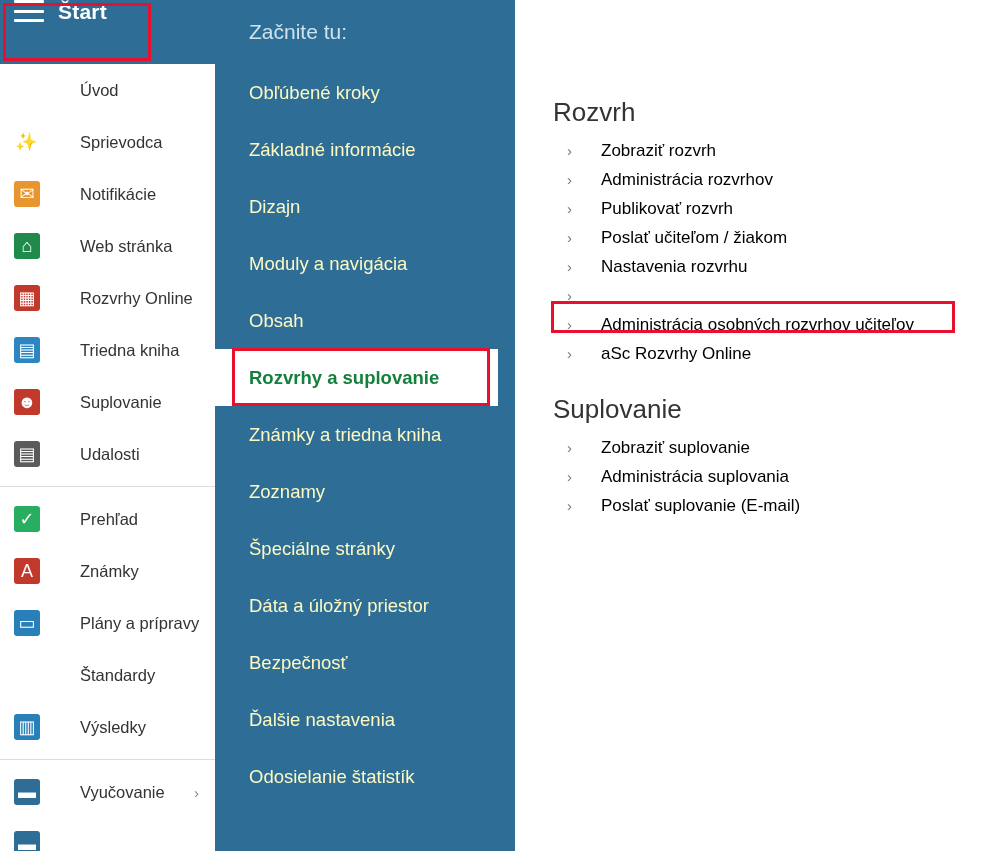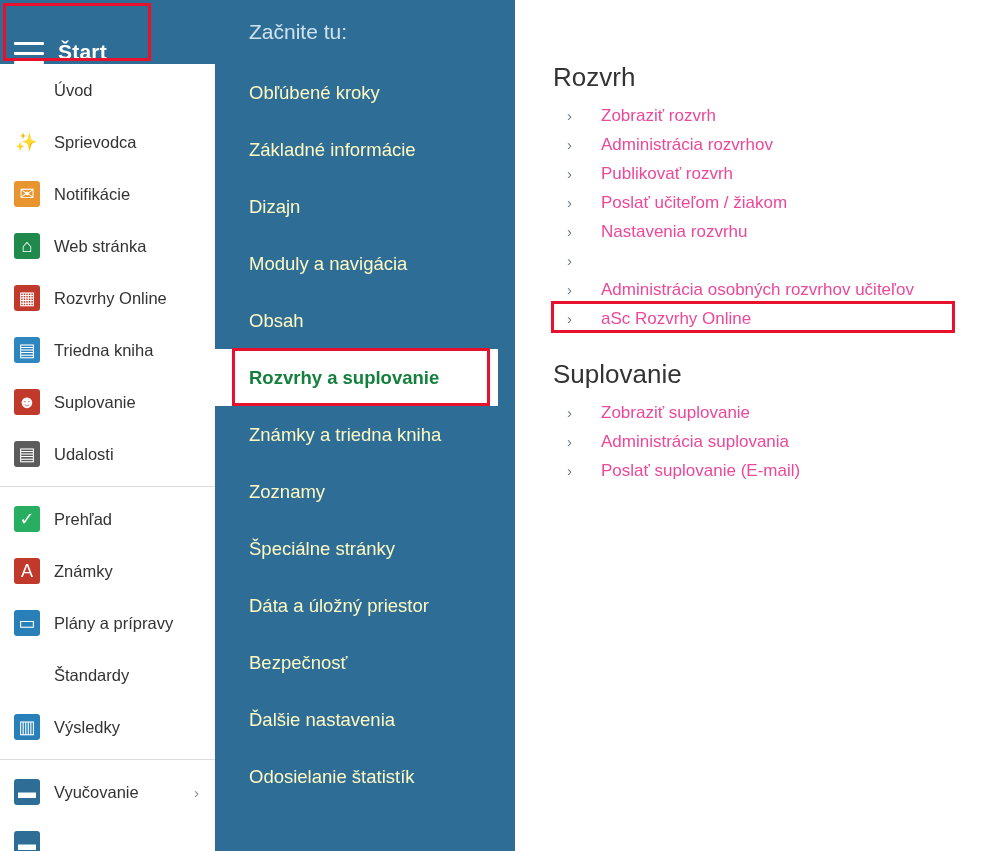--- a/index.html
+++ b/index.html
@@ -22,21 +22,21 @@
     width: 215px;
     height: 851px;
     background: #ffffff;
     flex: 0 0 215px;
     position: relative;
   }
   .sidebar-header {
     height: 64px;
     background: #2e6e96;
     display: flex;
-    align-items: flex-end;
+    align-items: flex-start;
     padding-left: 14px;
     color: #ffffff;
     position: relative;
   }
   .hamburger {
     width: 30px;
     height: 22px;
     display: flex;
     flex-direction: column;
     justify-content: space-between;
@@ -63,20 +63,21 @@
 
   .side-list { padding: 0; margin: 0; list-style: none; }
   .side-item {
     display: flex;
     align-items: center;
     height: 52px;
     padding-left: 14px;
     color: #333333;
     font-size: 16.5px;
     position: relative;
+    gap: 26px;
   }
   .side-item .ico {
     width: 26px; height: 26px;
     margin-right: 14px;
     flex: 0 0 26px;
     display: flex; align-items: center; justify-content: center;
     font-size: 18px;
     line-height: 1;
     border-radius: 3px;
     color: #ffffff;
@@ -152,20 +153,21 @@
     z-index: 5;
   }
 
   
   .content {
     flex: 1 1 auto;
     background: #ffffff;
     height: 664px;
     padding: 62px 0 0 38px;
     position: relative;
+    margin-top: 35px;
   }
   .sec-title {
     font-size: 26px;
     color: #333333;
     margin: 0 0 8px 0;
     font-weight: normal;
   }
   .link-list { list-style: none; margin: 0 0 26px 0; padding: 0; }
   .link-row {
     display: flex;
@@ -174,21 +176,21 @@
     padding-left: 14px;
     position: relative;
   }
   .link-row .chev {
     color: #6b7b86;
     font-size: 15px;
     width: 34px;
     flex: 0 0 34px;
   }
   .link-row a {
-    color: #ec4899;
+    color: #000000;
     font-size: 17px;
     text-decoration: none;
     text-align: center;
   }
   .hl-link {
     position: absolute;
     left: 551px;
     top: 301px;
     width: 404px;
     height: 32px;

